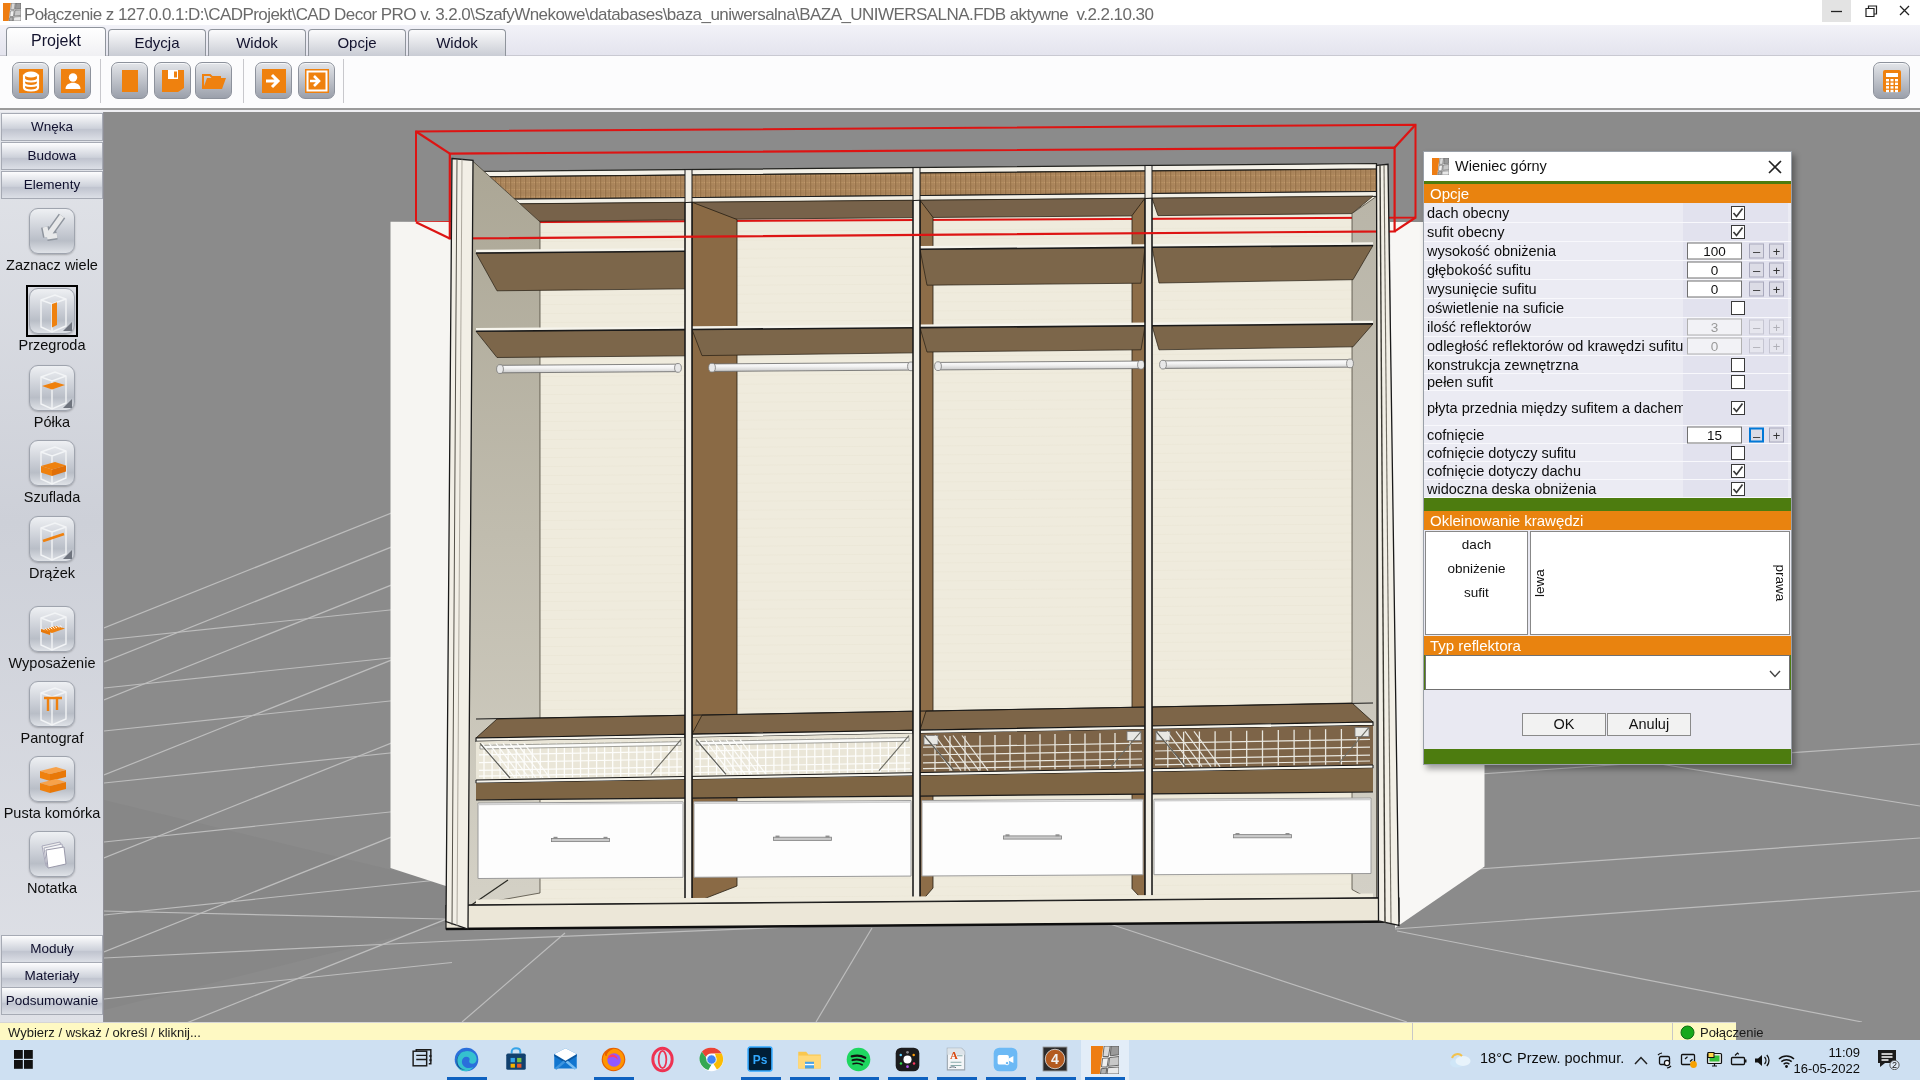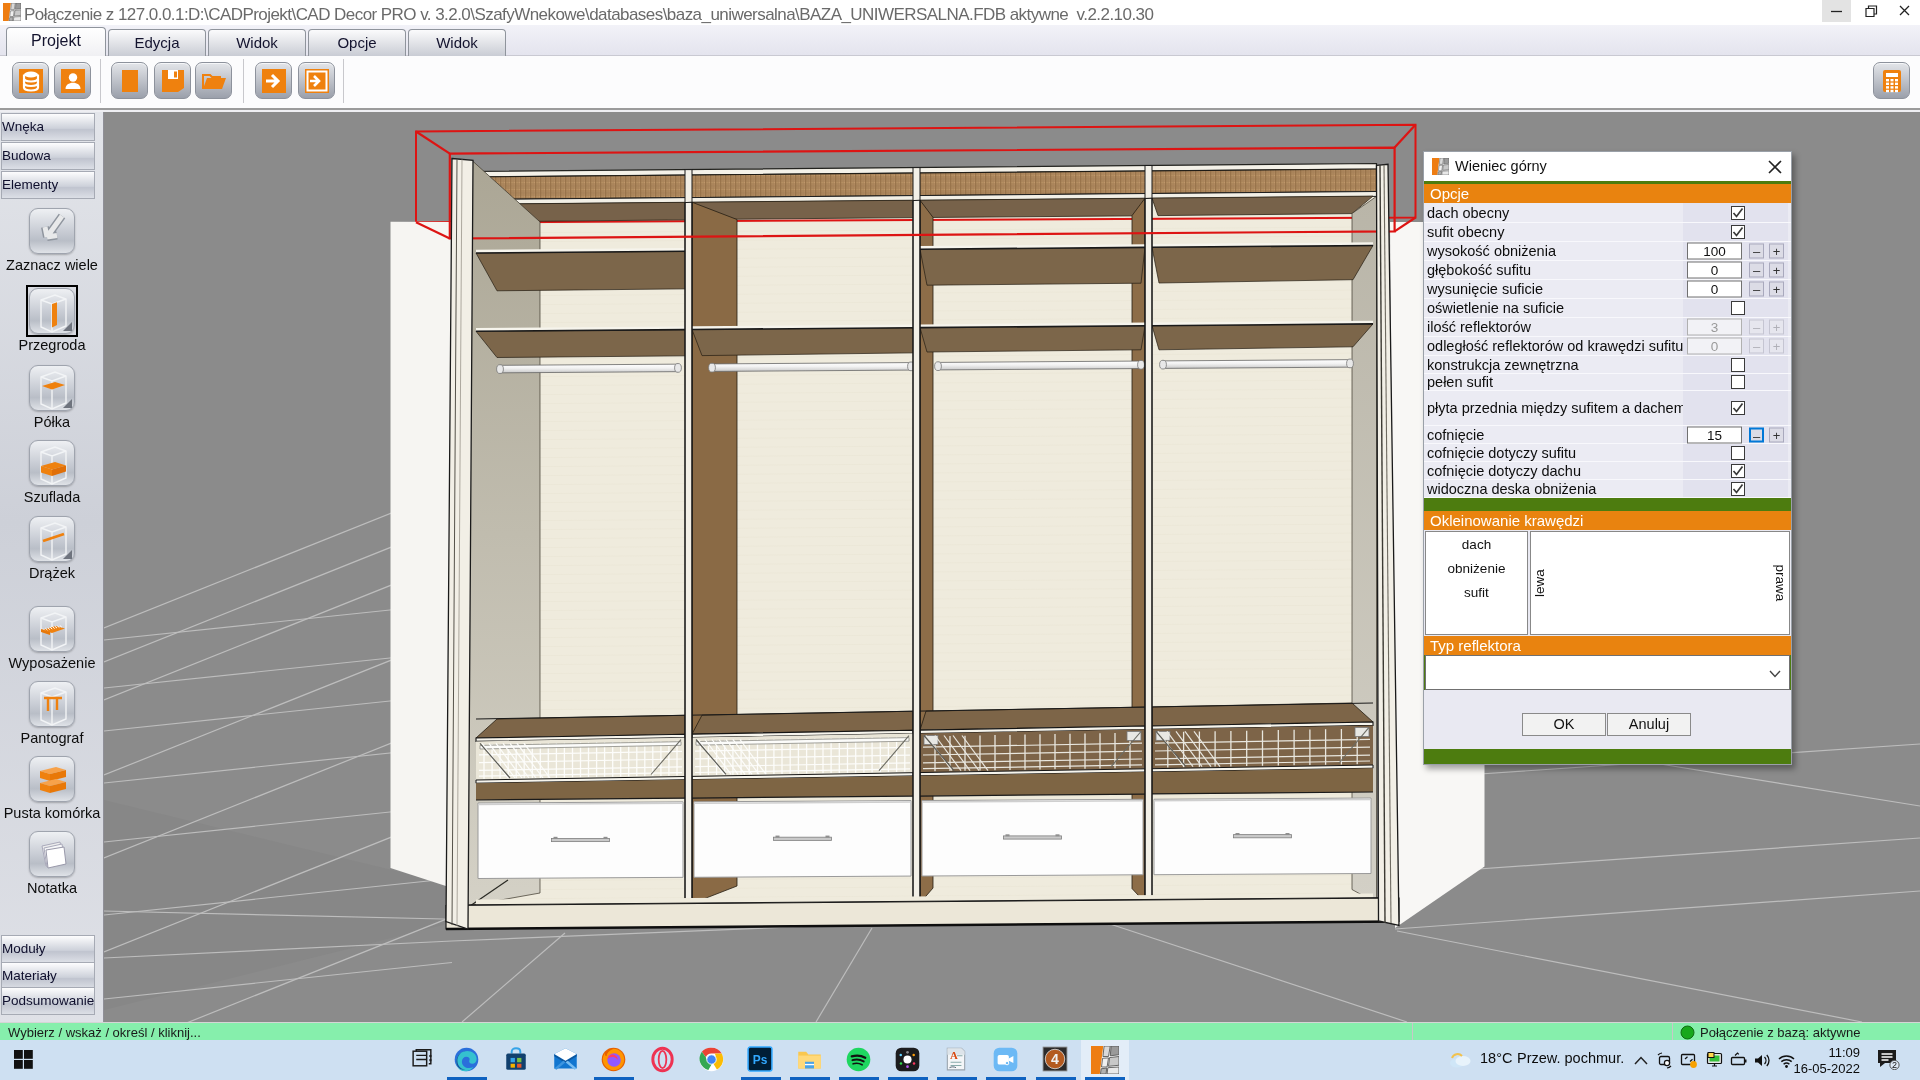--- a/index.html
+++ b/index.html
@@ -7,26 +7,26 @@
 #titlebar .tt { position:absolute; left:24px; top:5px; font-size:17px; letter-spacing:-0.55px; color:#6a6a6a; white-space:nowrap; }
 .winbtn { position:absolute; top:0; width:29px; height:22px; }
 #tabsbar { position:absolute; left:0; top:25px; width:1920px; height:31px; background:linear-gradient(#f2f2f8,#e4e4ee); border-bottom:1px solid #c9c9d2; }
 .tab { position:absolute; top:4px; height:27px; border:1px solid #8f949c; border-bottom:none; border-radius:4px 4px 0 0; background:linear-gradient(#fbfbfc,#c9ccd4); font-size:15px; color:#13132e; text-align:center; line-height:26px; }
 .tab.active { background:linear-gradient(#ffffff,#f0f0f3); height:29px; top:2px; z-index:3; font-size:16px; }
 #toolbar { position:absolute; left:0; top:56px; width:1920px; height:54px; background:#fcfcfd; border-bottom:2px solid #9b9b9b; }
 .tbtn { position:absolute; top:6px; width:37px; height:37px; border-radius:7px; background:linear-gradient(#e3e5e9,#9ba0ab); border:1px solid #8d929c; box-shadow:inset 0 1px 0 #f5f6f8; }
 .tbtn svg { position:absolute; left:5px; top:5px; }
 .tsep { position:absolute; top:3px; width:1px; height:44px; background:#c8c8cc; }
 #sidebar { position:absolute; left:0; top:112px; width:104px; height:910px; background:linear-gradient(180deg,#e3e5ea 0%,#cdd0d8 45%,#dfe1e7 100%); border-right:1px solid #8f8f97; }
-.shead { position:absolute; left:1px; width:94px; height:28px; background:linear-gradient(#fdfdfe 0%,#cdd1da 55%,#c0c4cf 60%,#dcdfe6 100%); border:1px solid #a6aab4; font-size:13.5px; color:#0f0f2d; line-height:26px; }
+.shead { position:absolute; left:1px; width:102px; height:28px; background:linear-gradient(#fdfdfe 0%,#cdd1da 55%,#c0c4cf 60%,#dcdfe6 100%); border:1px solid #a6aab4; font-size:13.5px; color:#0f0f2d; text-align:center; line-height:26px; }
 .tool { position:absolute; left:29px; width:46px; height:46px; border-radius:9px; background:linear-gradient(#eef0f3 0%,#c9cdd5 50%,#b9bec7 72%,#dfe2e7 100%); border:1px solid #9fa4ae; box-shadow:0 1px 2px rgba(0,0,0,0.25); }
 .selbox { position:absolute; left:-4px; top:-4px; width:52px; height:52px; border:2px solid #000; }
 .droparr { position:absolute; right:2px; bottom:2px; width:0; height:0; border-left:9px solid transparent; border-bottom:9px solid #6f747e; }
 .tlabel { position:absolute; left:-10px; width:124px; text-align:center; font-size:14.5px; color:#0d0d0d; }
-#statusbar { position:absolute; left:0; top:1022px; width:1920px; height:18px; background:#86efac; border-top:1px solid #d5d5d5; font-size:13px; color:#1a1a1a; }
+#statusbar { position:absolute; left:0; top:1022px; width:1736px; height:18px; background:#fef9c3; border-top:1px solid #d5d5d5; font-size:13px; color:#1a1a1a; }
 #taskbar { position:absolute; left:0; top:1040px; width:1920px; height:40px; background:#cee0f2; }
 #search { position:absolute; left:48px; top:2px; width:346px; height:36px; background:#fff; border:1px solid #8c9aa8; font-size:16px; color:#2c2c2c; line-height:34px; }
 .app { position:absolute; top:6px; width:28px; height:28px; }
 .uline { position:absolute; left:-6px; bottom:-6.5px; width:40px; height:3.5px; background:#0f62c0; }
 .apptile { position:absolute; left:-10px; top:-6px; width:48px; height:40px; background:#e3edf8; }
 .app svg { position:relative; }
 .tg { position:absolute; top:12px; }
 #dialog { position:absolute; left:1423px; top:151px; width:369px; height:614px; background:#4d7c0f; border:1px solid #9aa0a8; box-shadow:3px 4px 6px rgba(0,0,0,0.35); }
 #dlgtitle { position:absolute; left:0; top:0; width:367px; height:29px; background:#fff; }
 #dlgtitle svg { position:absolute; left:8px; top:6px; }
@@ -733,21 +733,21 @@
       </div>
       <div class="drow" style="height:19px">
         <div class="dlab">głębokość sufitu</div>
         <div class="dctl">
           <span class="numbox">0</span>
           <span class="pm">–</span>
           <span class="pm">+</span>
         </div>
       </div>
       <div class="drow" style="height:19px">
-        <div class="dlab">wysunięcie suficie</div>
+        <div class="dlab">wysunięcie sufitu</div>
         <div class="dctl">
           <span class="numbox">0</span>
           <span class="pm">–</span>
           <span class="pm">+</span>
         </div>
       </div>
       <div class="drow" style="height:19px">
         <div class="dlab">oświetlenie na suficie</div>
         <div class="dctl">
           <span class="cb"></span>

